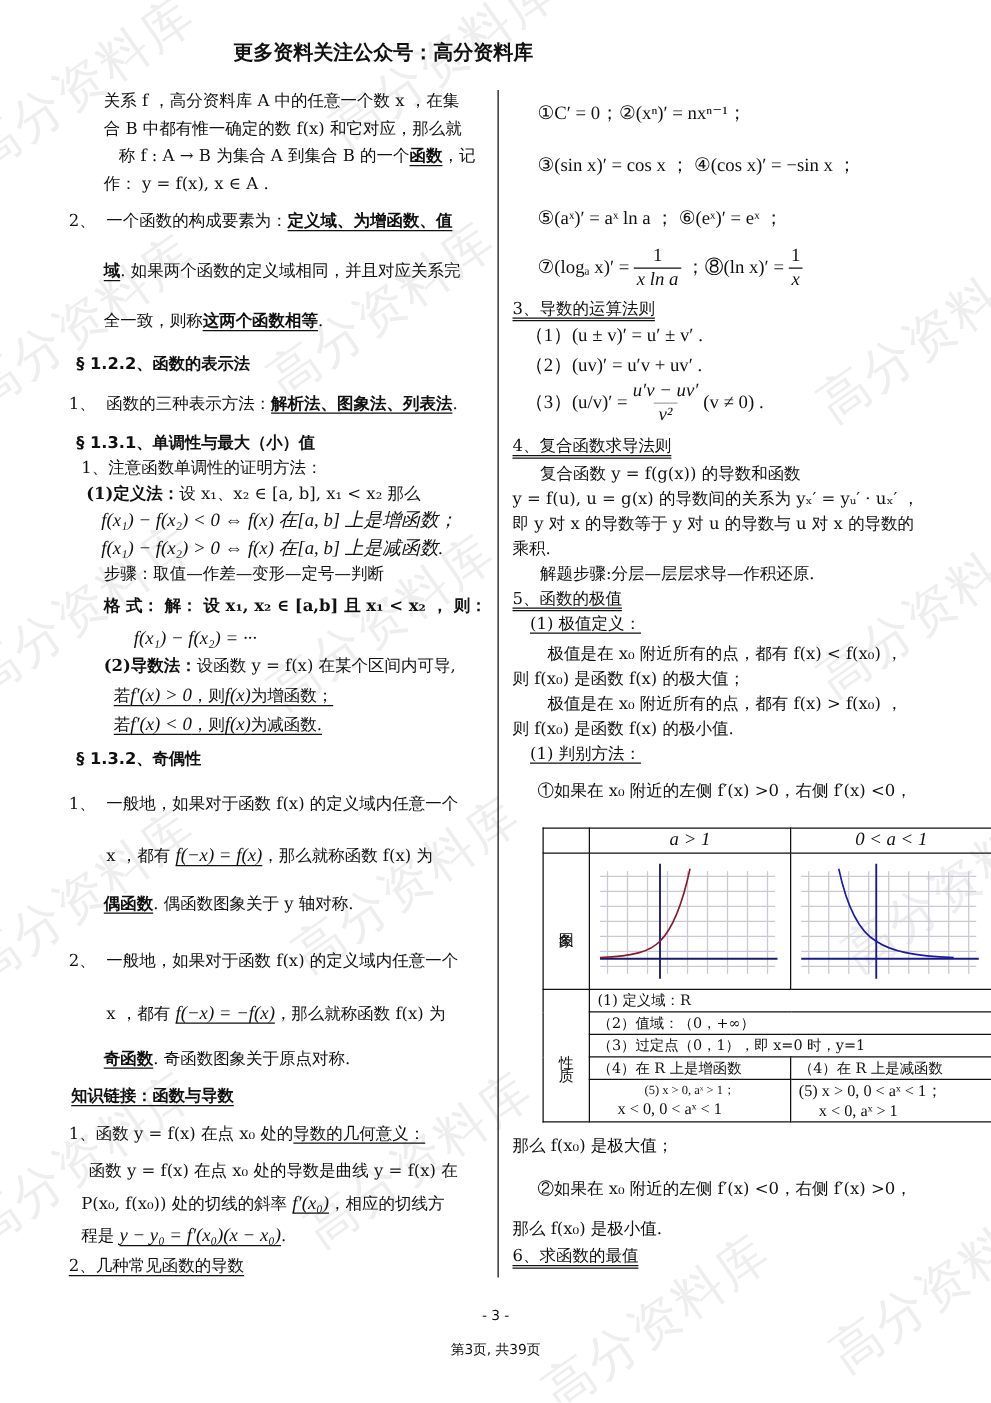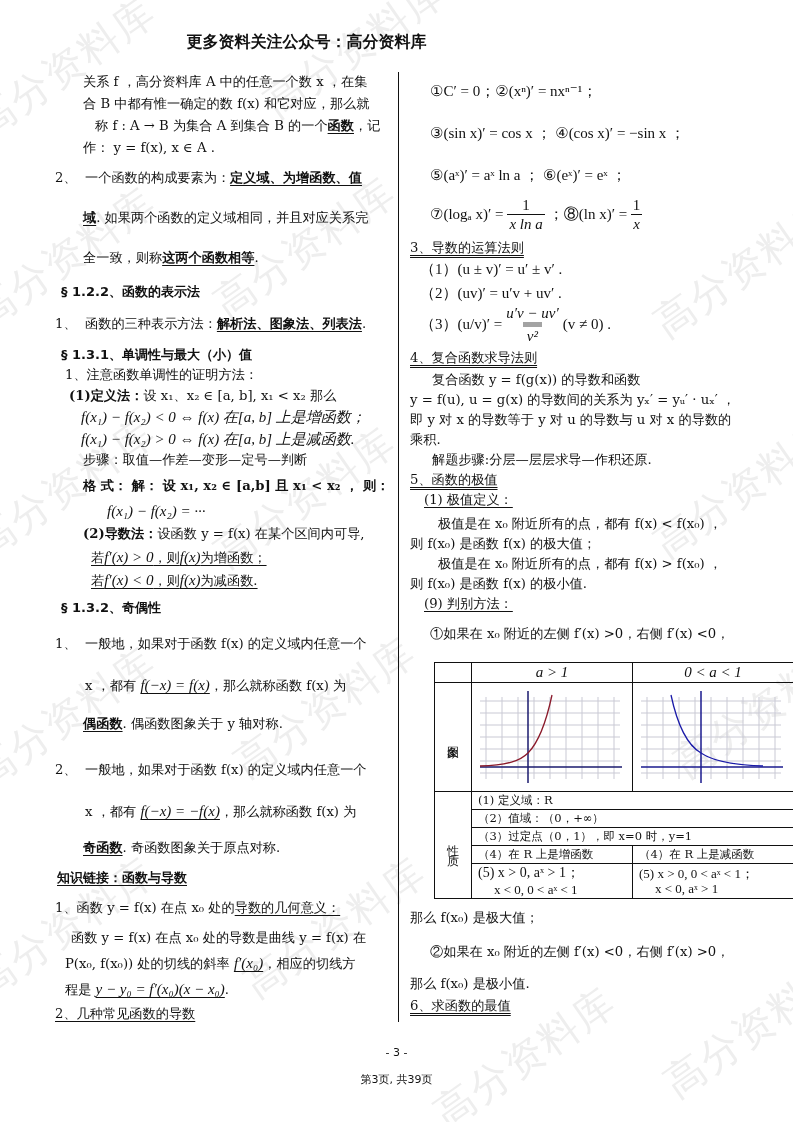--- a/index.html
+++ b/index.html
@@ -144,39 +144,39 @@
     </span>
   </div>
 
   <div class="p uu" style="left:0px;top:160px;">3、导数的运算法则</div>
   <div class="p m" style="left:10px;top:180px;font-style:normal;">（1）(u ± v)′ = u′ ± v′ .</div>
   <div class="p m" style="left:10px;top:204px;font-style:normal;">（2）(uv)′ = u′v + uv′ .</div>
   <div class="p" style="left:10px;top:226px;display:flex;align-items:center;gap:4px;">
     <span class="m" style="font-style:normal;">（3）(u/v)′ =</span>
     <span style="display:inline-flex;flex-direction:column;align-items:center;line-height:1.2;">
       <span class="m">u′v − uv′</span>
-      <span class="m" style="border-top:5px solid #a3a3a3;padding:0 4px;">v²</span>
+      <span class="m" style="border-top:1px solid #a3a3a3;padding:0 4px;">v²</span>
     </span>
     <span class="m" style="font-style:normal;">(v ≠ 0) .</span>
   </div>
 
   <div class="p uu" style="left:0px;top:270px;">4、复合函数求导法则</div>
   <div class="p" style="left:22px;top:292px;">复合函数 y = f(g(x)) 的导数和函数</div>
   <div class="p" style="left:0px;top:312px;">y = f(u), u = g(x) 的导数间的关系为 yₓ′ = yᵤ′ · uₓ′ ，</div>
   <div class="p" style="left:0px;top:332px;">即 y 对 x 的导数等于 y 对 u 的导数与 u 对 x 的导数的</div>
   <div class="p" style="left:0px;top:352px;">乘积.</div>
   <div class="p" style="left:22px;top:372px;">解题步骤:分层—层层求导—作积还原.</div>
 
   <div class="p uu" style="left:0px;top:392px;">5、函数的极值</div>
   <div class="p u" style="left:14px;top:412px;">(1) 极值定义：</div>
   <div class="p" style="left:28px;top:436px;">极值是在 x₀ 附近所有的点，都有 f(x) &lt; f(x₀) ，</div>
   <div class="p" style="left:0px;top:456px;">则 f(x₀) 是函数 f(x) 的极大值；</div>
   <div class="p" style="left:28px;top:476px;">极值是在 x₀ 附近所有的点，都有 f(x) &gt; f(x₀) ，</div>
   <div class="p" style="left:0px;top:496px;">则 f(x₀) 是函数 f(x) 的极小值.</div>
-  <div class="p u" style="left:14px;top:516px;">(9) 判别方法：</div>
+  <div class="p u" style="left:14px;top:516px;">(1) 判别方法：</div>
   <div class="p" style="left:20px;top:546px;">①如果在 x₀ 附近的左侧 f′(x) &gt;0，右侧 f′(x) &lt;0，</div>
 
   <div class="p" style="left:0px;top:830px;">那么 f(x₀) 是极大值；</div>
   <div class="p" style="left:20px;top:864px;">②如果在 x₀ 附近的左侧 f′(x) &lt;0，右侧 f′(x) &gt;0，</div>
   <div class="p" style="left:0px;top:896px;">那么 f(x₀) 是极小值.</div>
   <div class="p uu" style="left:0px;top:918px;">6、求函数的最值</div>
 </div>
 
 <table class="tbl">
   <tbody>
@@ -247,21 +247,21 @@
   </tr>
   <tr>
     <td colspan="2">（3）过定点（0，1），即 x=0 时，y=1</td>
   </tr>
   <tr>
     <td>（4）在 R 上是增函数</td>
     <td>（4）在 R 上是减函数</td>
   </tr>
   <tr>
     <td style="line-height:1.2;">
-      <div class="m" style="font-style:normal;font-size:14px;">(5) x &gt; 0, aˣ &gt; 1；</div>
+      <div class="m" style="font-style:normal;font-size:10px;text-align:center;">(5) x &gt; 0, aˣ &gt; 1；</div>
       <div class="m" style="font-style:normal;font-size:13px;padding-left:16px;">x &lt; 0, 0 &lt; aˣ &lt; 1</div>
     </td>
     <td style="line-height:1.2;">
       <div class="m" style="font-style:normal;font-size:13px;">(5) x &gt; 0, 0 &lt; aˣ &lt; 1；</div>
       <div class="m" style="font-style:normal;font-size:13px;padding-left:16px;">x &lt; 0, aˣ &gt; 1</div>
     </td>
   </tr>
 </tbody>
   </table>
 

